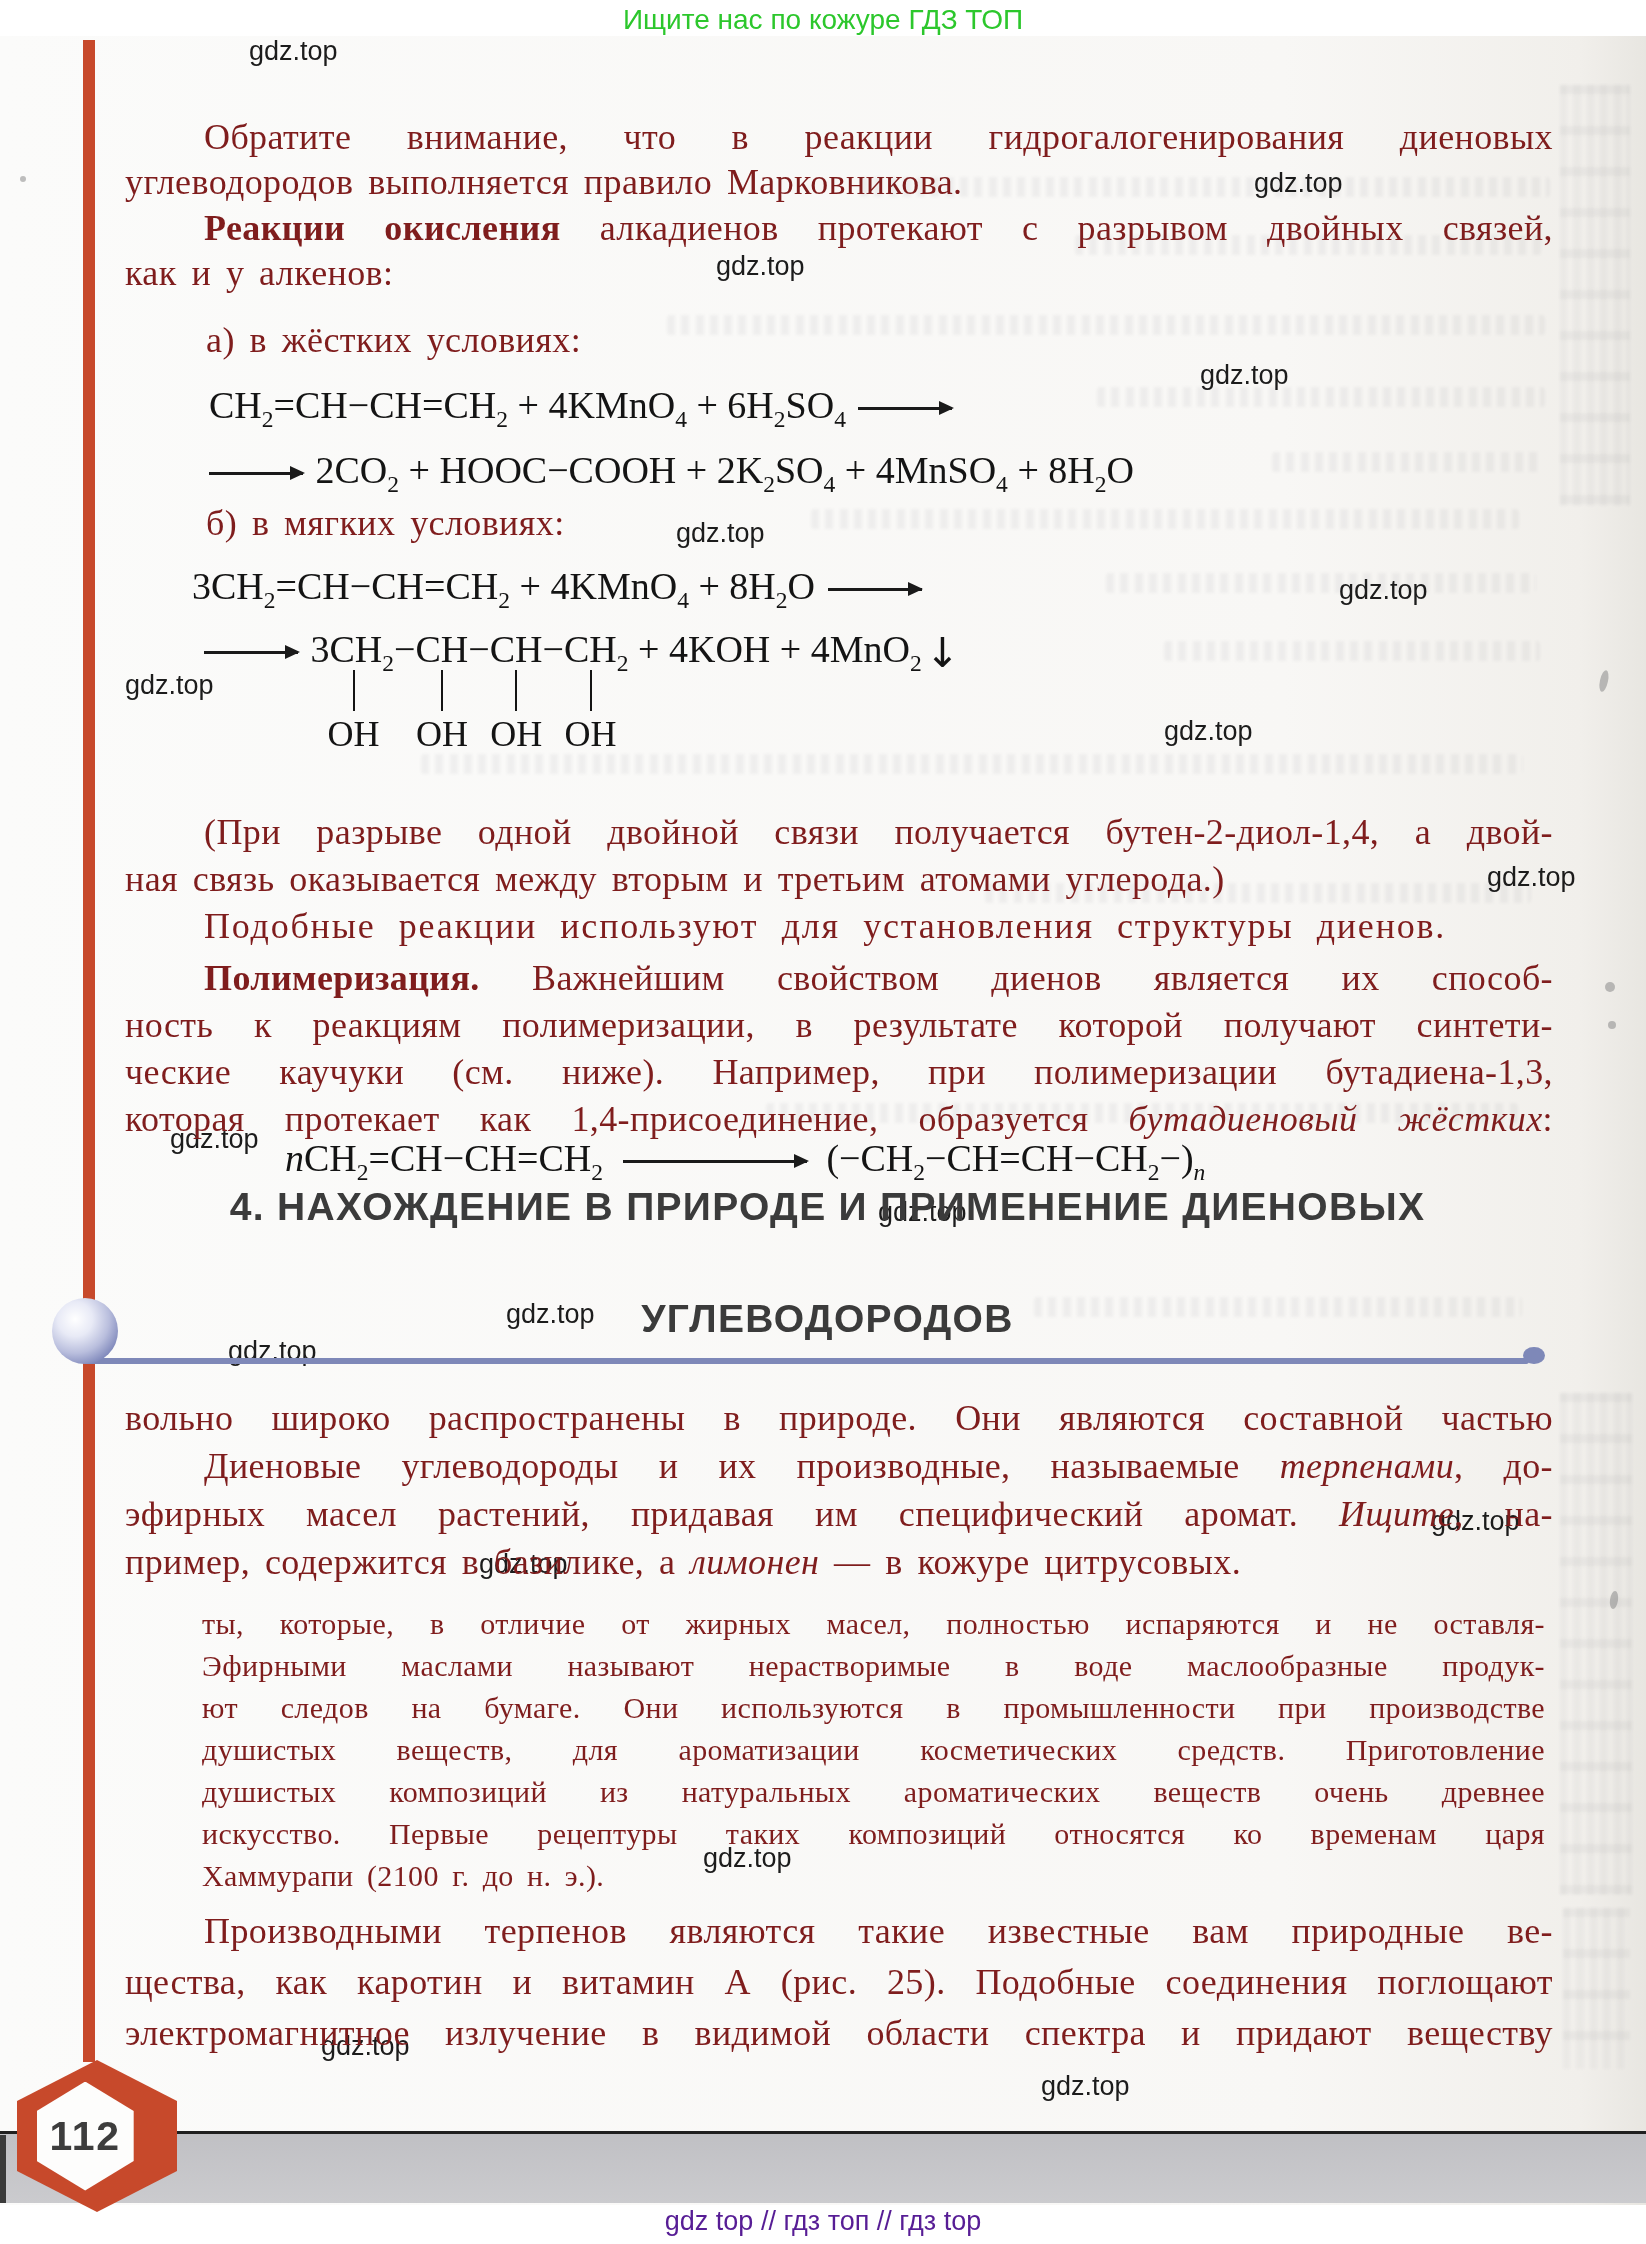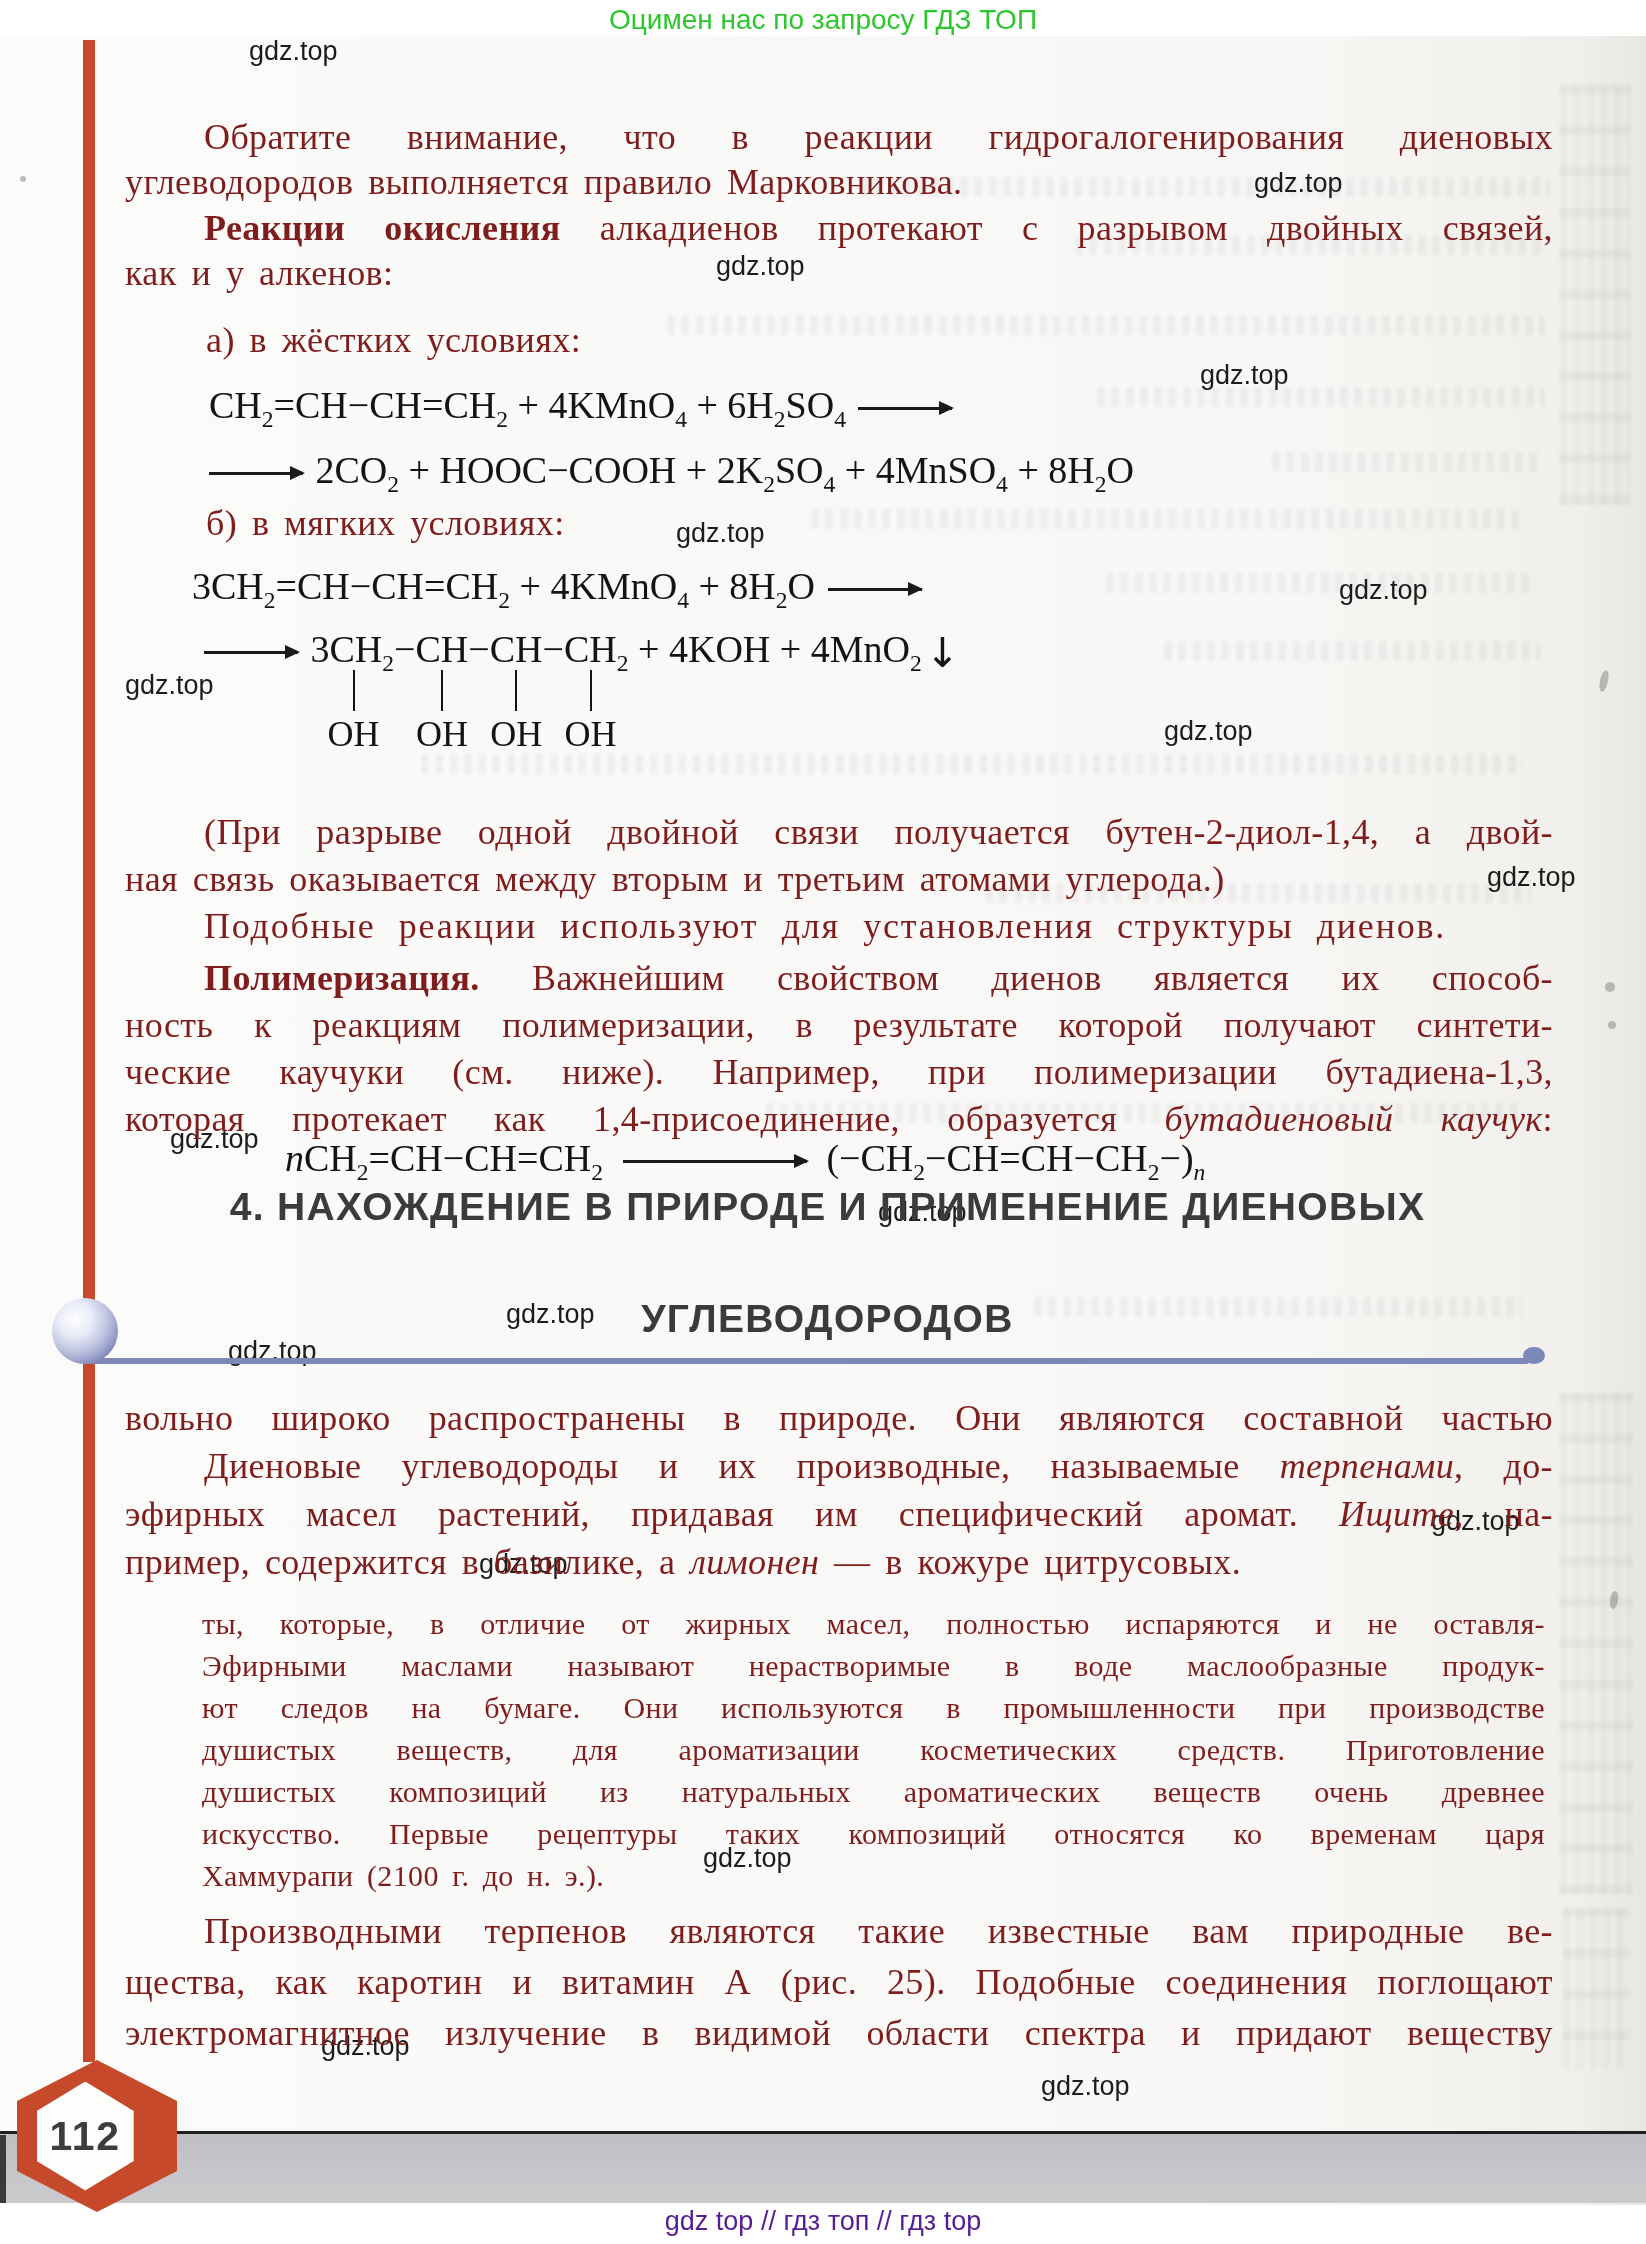--- a/index.html
+++ b/index.html
@@ -57,21 +57,21 @@
   .gv{position:absolute;opacity:.6;filter:blur(1.8px);
       background:repeating-linear-gradient(180deg,rgba(60,60,75,.08) 0 9px,transparent 9px 41px),
                  repeating-linear-gradient(90deg,rgba(60,60,75,.06) 0 7.2px,transparent 7.2px 13.4px);}
   .spk{position:absolute;background:#8a8a8a;opacity:.55;border-radius:50%;}
 </style>
 </head>
 <body>
 
 <div class="page">
 
-  <div class="banner" style="color:#2cc72c">Оцимен нас по запросу ГДЗ ТОП</div>
+  <div class="banner" style="color:#2cc72c">Ищите нас по кожуре ГДЗ ТОП</div>
 
   <div class="scan"></div>
 
   <div class="g" style="left:860px;top:177px;width:690px;"></div>
   <div class="g" style="left:1075px;top:235px;width:466px;"></div>
   <div class="g" style="left:667px;top:315px;width:878px;"></div>
   <div class="g" style="left:1097px;top:387px;width:448px;"></div>
   <div class="g" style="left:1272px;top:452px;width:269px;"></div>
   <div class="g" style="left:811px;top:509px;width:708px;"></div>
   <div class="g" style="left:1106px;top:573px;width:430px;"></div>
@@ -149,21 +149,21 @@
   </div>
 
   <div class="para" style="left:125px;top:905px;width:1428px;letter-spacing:1.8px;word-spacing:12.5px;">
     <div class="ln ind">Подобные реакции используют для установления структуры диенов.</div>
   </div>
 
   <div class="para" style="left:125px;top:955px;width:1428px;line-height:47px;">
     <div class="jl ind"><b>Полимеризация.</b> Важнейшим свойством диенов является их способ-</div>
     <div class="jl">ность к реакциям полимеризации, в результате которой получают синтети-</div>
     <div class="jl">ческие каучуки (см. ниже). Например, при полимеризации бутадиена-1,3,</div>
-    <div class="jl">которая протекает как 1,4-присоединение, образуется <i>бутадиеновый каучук</i>:</div>
+    <div class="jl">которая протекает как 1,4-присоединение, образуется <i>бутадиеновый жёстких</i>:</div>
   </div>
 
   <div class="eq" style="left:285px;top:1136px;">
     <span><i>n</i>CH<sub>2</sub>=CH−CH=CH<sub>2</sub></span><span class="arr" style="width:184px;margin:0 19.7px;"></span><span>(−CH<sub>2</sub>−CH=CH−CH<sub>2</sub>−)<sub><i>n</i></sub></span>
   </div>
 
   <div class="head" style="top:1185px;">4. НАХОЖДЕНИЕ В ПРИРОДЕ И ПРИМЕНЕНИЕ ДИЕНОВЫХ</div>
   <div class="head" style="top:1297px;">УГЛЕВОДОРОДОВ</div>
 
   <div class="bline"></div>

